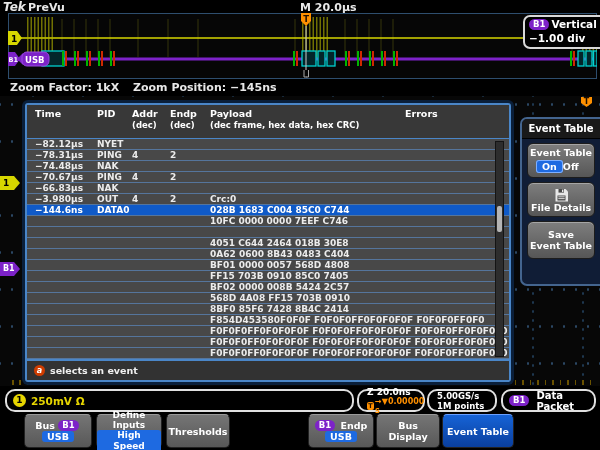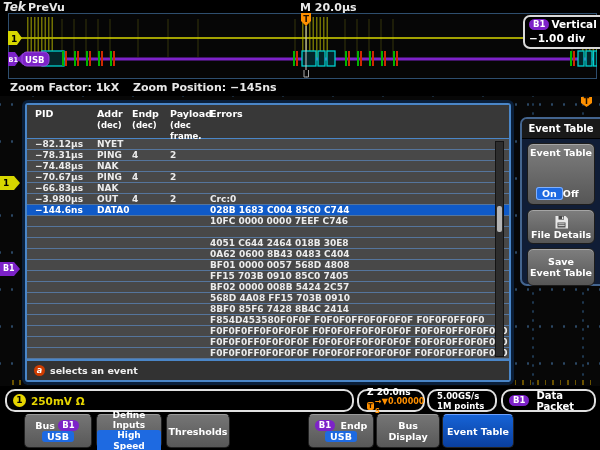--- a/index.html
+++ b/index.html
@@ -61,21 +61,21 @@
     font-style:italic;font-weight:bold;text-align:center;line-height:11px;}
 
   
   #side-panel{left:520px;top:117px;width:80px;height:169px;background:#101d36;
     border:2px solid #44658f;border-right:none;border-radius:7px 0 0 7px;box-sizing:border-box;z-index:6;}
   #side-panel-title{background:#191919;border-radius:5px 0 0 0;text-align:center;font-size:10px;
     font-weight:bold;color:#fff;padding:4px 0;border-bottom:1px solid #000;}
   .side-btn{margin:4px 5px 0 5px;background:linear-gradient(#7e7e7e,#565656);border:1px solid #1c1c1c;
     border-radius:6px;color:#fff;font-size:9.5px;font-weight:bold;text-align:center;padding:3px 2px;
     box-shadow:inset 0 1px 0 #a5a5a5;}
-  #on-off-row{display:flex;justify-content:space-between;padding:2px 6px 1px 6px;align-items:center;margin-top:27px;}
+  #on-off-row{display:flex;justify-content:space-between;padding:2px 6px 1px 6px;align-items:center;}
   #on-box{background:#1e6ae1;border-radius:3px;padding:1px 6px;box-shadow:0 0 0 1px #7fb0ff inset;}
   .floppy{display:block;margin:0 auto;}
 
   
   .sbox{top:389px;height:23px;background:#000;border:2px solid #e0e0e0;border-radius:10px;
     box-sizing:border-box;display:flex;align-items:center;padding:0 6px;gap:5px;}
   .sbox.two{flex-direction:column;align-items:flex-start;justify-content:center;gap:0;padding:0 8px;}
   #ch-readout-box{left:5px;width:349px;}
   #ch-badge{width:13px;height:13px;border-radius:50%;background:#e6d500;color:#000;font-size:9px;
     font-weight:bold;text-align:center;line-height:13px;}
@@ -223,20 +223,21 @@
   <div id="bottom-ruler" class="abs"></div>
   <div id="ch1-marker" class="abs ch-marker">1</div>
   <div id="b1-marker" class="abs ch-marker">B1</div>
   <div class="abs ydash" style="left:512px;top:106px;height:8px;"></div>
   <div class="abs ydash" style="left:512px;top:118px;height:6px;"></div>
   <div class="abs ydash" style="left:512px;top:128px;height:8px;"></div>
   <div id="trig-pos-marker" class="abs">T</div>
 
   <div id="event-table" class="abs">
     <div id="thead" class="tgrid">
+      <span><span>Time</span><br><span class="sub"></span></span>
       <span><span>PID</span><br><span class="sub"></span></span>
       <span><span>Addr</span><br><span class="sub">(dec)</span></span>
       <span><span>Endp</span><br><span class="sub">(dec)</span></span>
       <span><span>Payload</span><br><span class="sub">(dec frame, hex data, hex CRC)</span></span>
       <span><span>Errors</span><br><span class="sub"></span></span>
     </div>
     <div id="tbody">
 
       <div id="scrollbar">
         <div id="scroll-thumb"></div>

